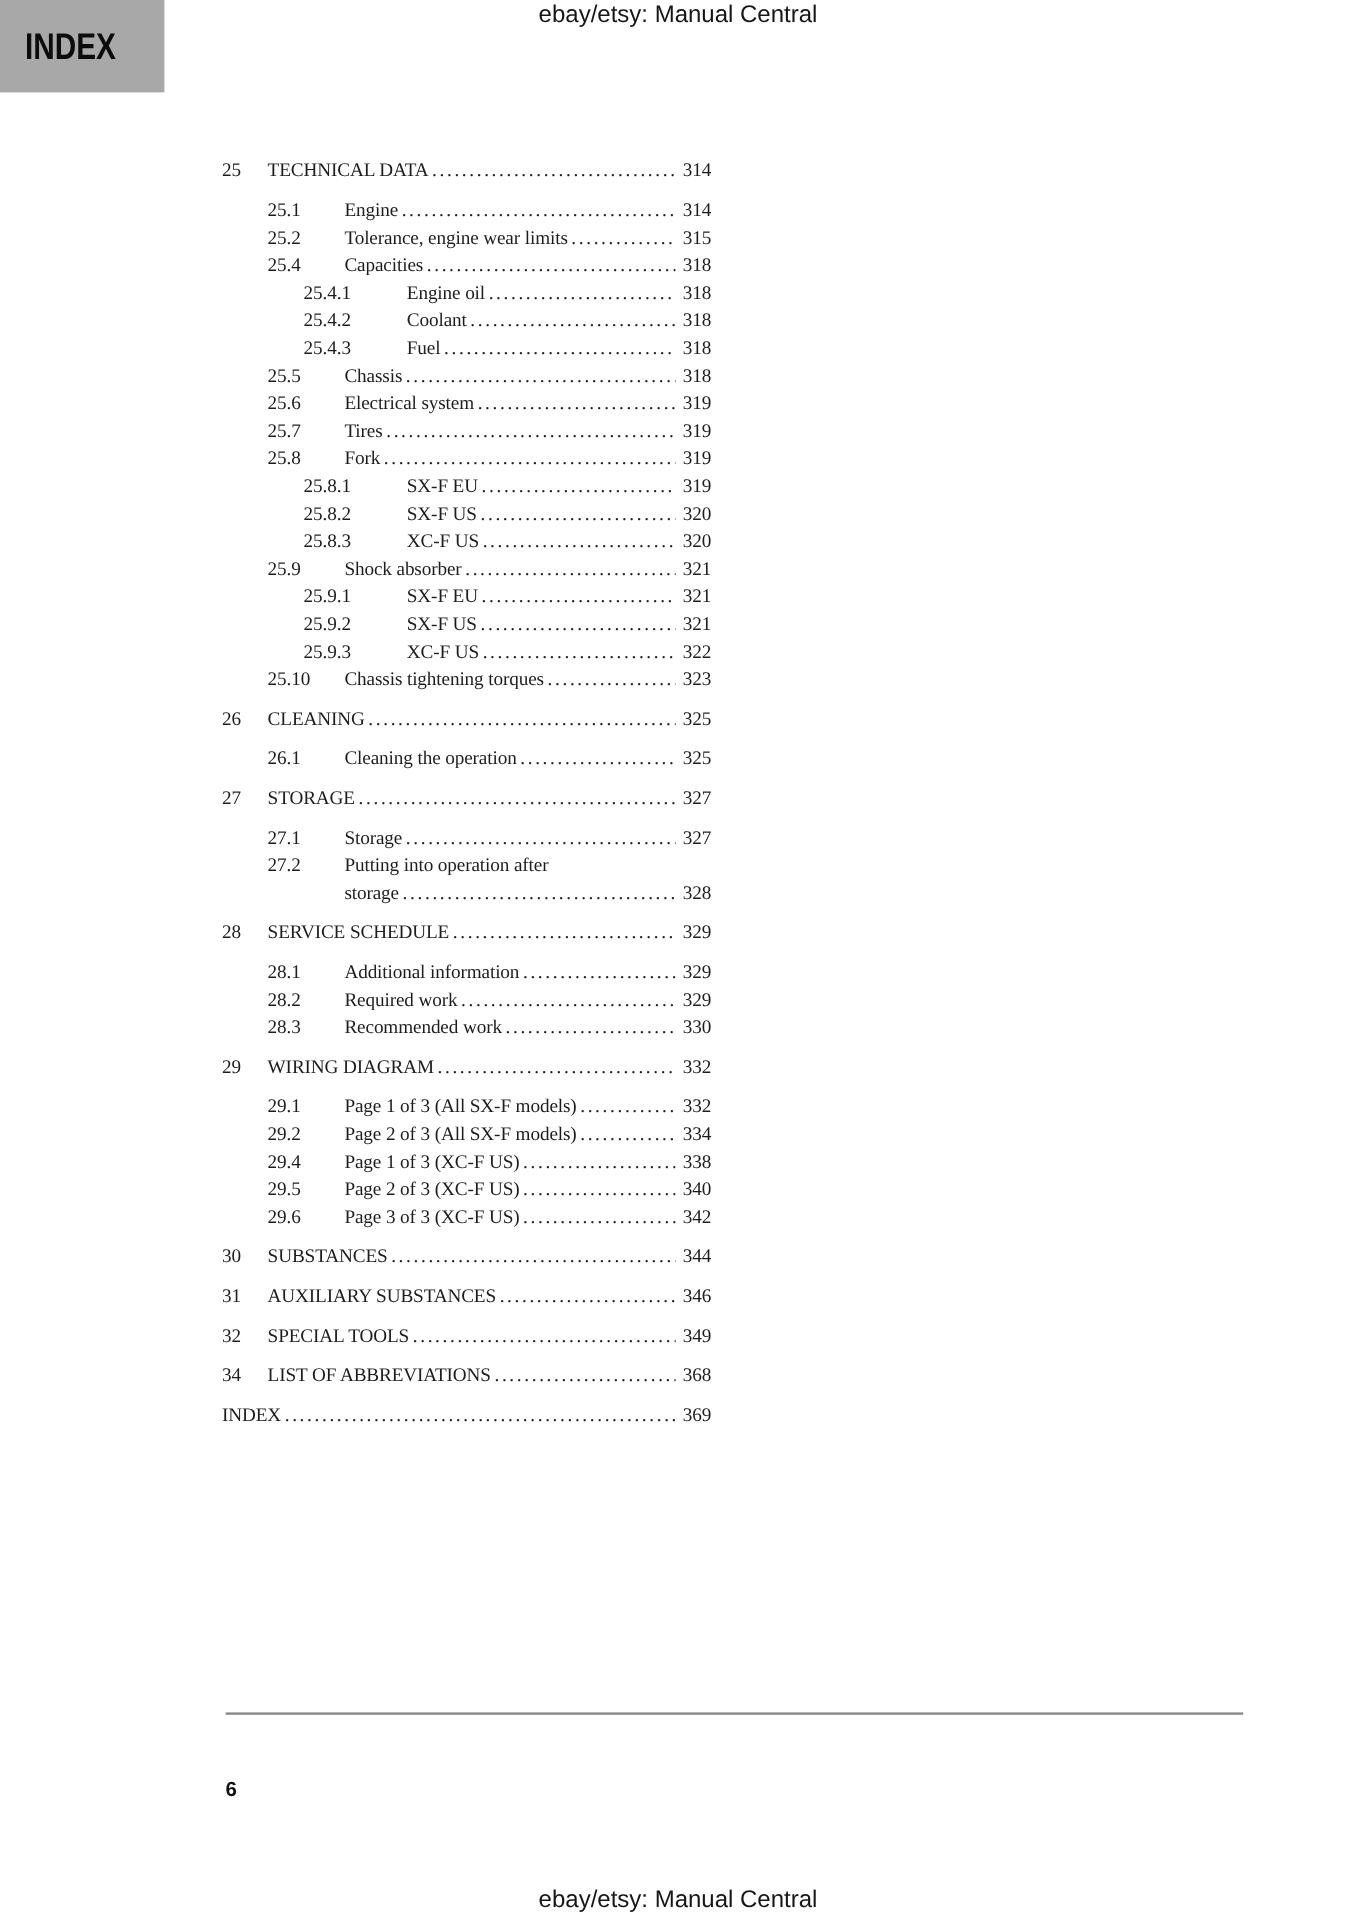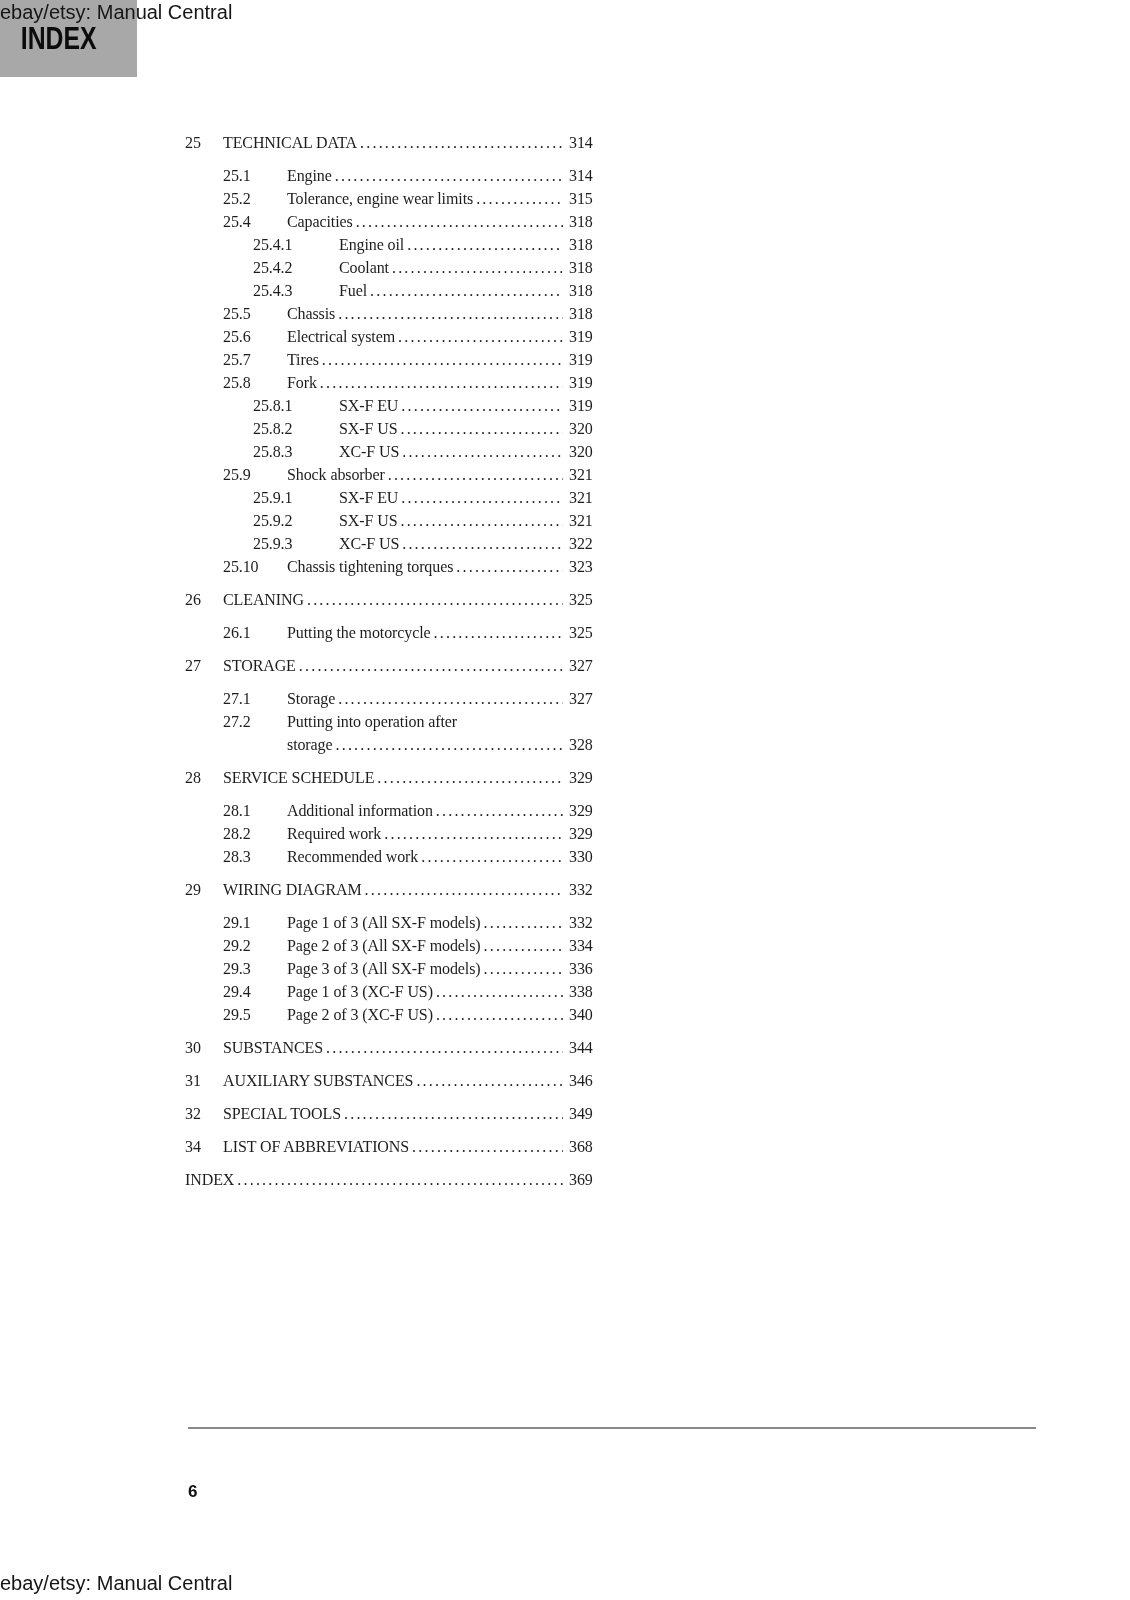--- a/index.html
+++ b/index.html
@@ -23,21 +23,21 @@
   .index-tab .tab-label {
     padding-left: 26px;
     font-size: 31px; font-weight: bold; color: #0c0c0c;
     transform: scaleX(0.80); transform-origin: left center;
     white-space: nowrap;
   }
 
   
   .header-title, .footer-title {
     position: absolute; left: 0; width: 1130px;
-    text-align: left; font-size: 20px; color: #161616;
+    text-align: center; font-size: 20px; color: #161616;
   }
   .header-title { top: 1px; }
   .footer-title { top: 1572px; }
 
   
   .toc {
     position: absolute; left: 185px; top: 121px; width: 412px;
     font-size: 16px; letter-spacing: -0.1px;
   }
   .entry {
@@ -201,21 +201,21 @@
         <span class="pg">323</span>
       </div>
       <div class="entry ch gap">
         <span class="num">26</span>
         <span class="title">CLEANING</span>
         <span class="dots"></span>
         <span class="pg">325</span>
       </div>
       <div class="entry sec gap">
         <span class="num">26.1</span>
-        <span class="title">Putting the motorcycle</span>
+        <span class="title">Cleaning the operation</span>
         <span class="dots"></span>
         <span class="pg">325</span>
       </div>
       <div class="entry ch gap">
         <span class="num">27</span>
         <span class="title">STORAGE</span>
         <span class="dots"></span>
         <span class="pg">327</span>
       </div>
       <div class="entry sec gap">
@@ -269,36 +269,36 @@
         <span class="dots"></span>
         <span class="pg">332</span>
       </div>
       <div class="entry sec">
         <span class="num">29.2</span>
         <span class="title">Page 2 of 3 (All SX-F models)</span>
         <span class="dots"></span>
         <span class="pg">334</span>
       </div>
       <div class="entry sec">
-        <span class="num">29.3</span>
-        <span class="title">Page 3 of 3 (All SX-F models)</span>
-        <span class="dots"></span>
-        <span class="pg">336</span>
-      </div>
-      <div class="entry sec">
         <span class="num">29.4</span>
         <span class="title">Page 1 of 3 (XC-F US)</span>
         <span class="dots"></span>
         <span class="pg">338</span>
       </div>
       <div class="entry sec">
         <span class="num">29.5</span>
         <span class="title">Page 2 of 3 (XC-F US)</span>
         <span class="dots"></span>
         <span class="pg">340</span>
+      </div>
+      <div class="entry sec">
+        <span class="num">29.6</span>
+        <span class="title">Page 3 of 3 (XC-F US)</span>
+        <span class="dots"></span>
+        <span class="pg">342</span>
       </div>
       <div class="entry ch gap">
         <span class="num">30</span>
         <span class="title">SUBSTANCES</span>
         <span class="dots"></span>
         <span class="pg">344</span>
       </div>
       <div class="entry ch gap">
         <span class="num">31</span>
         <span class="title">AUXILIARY SUBSTANCES</span>

